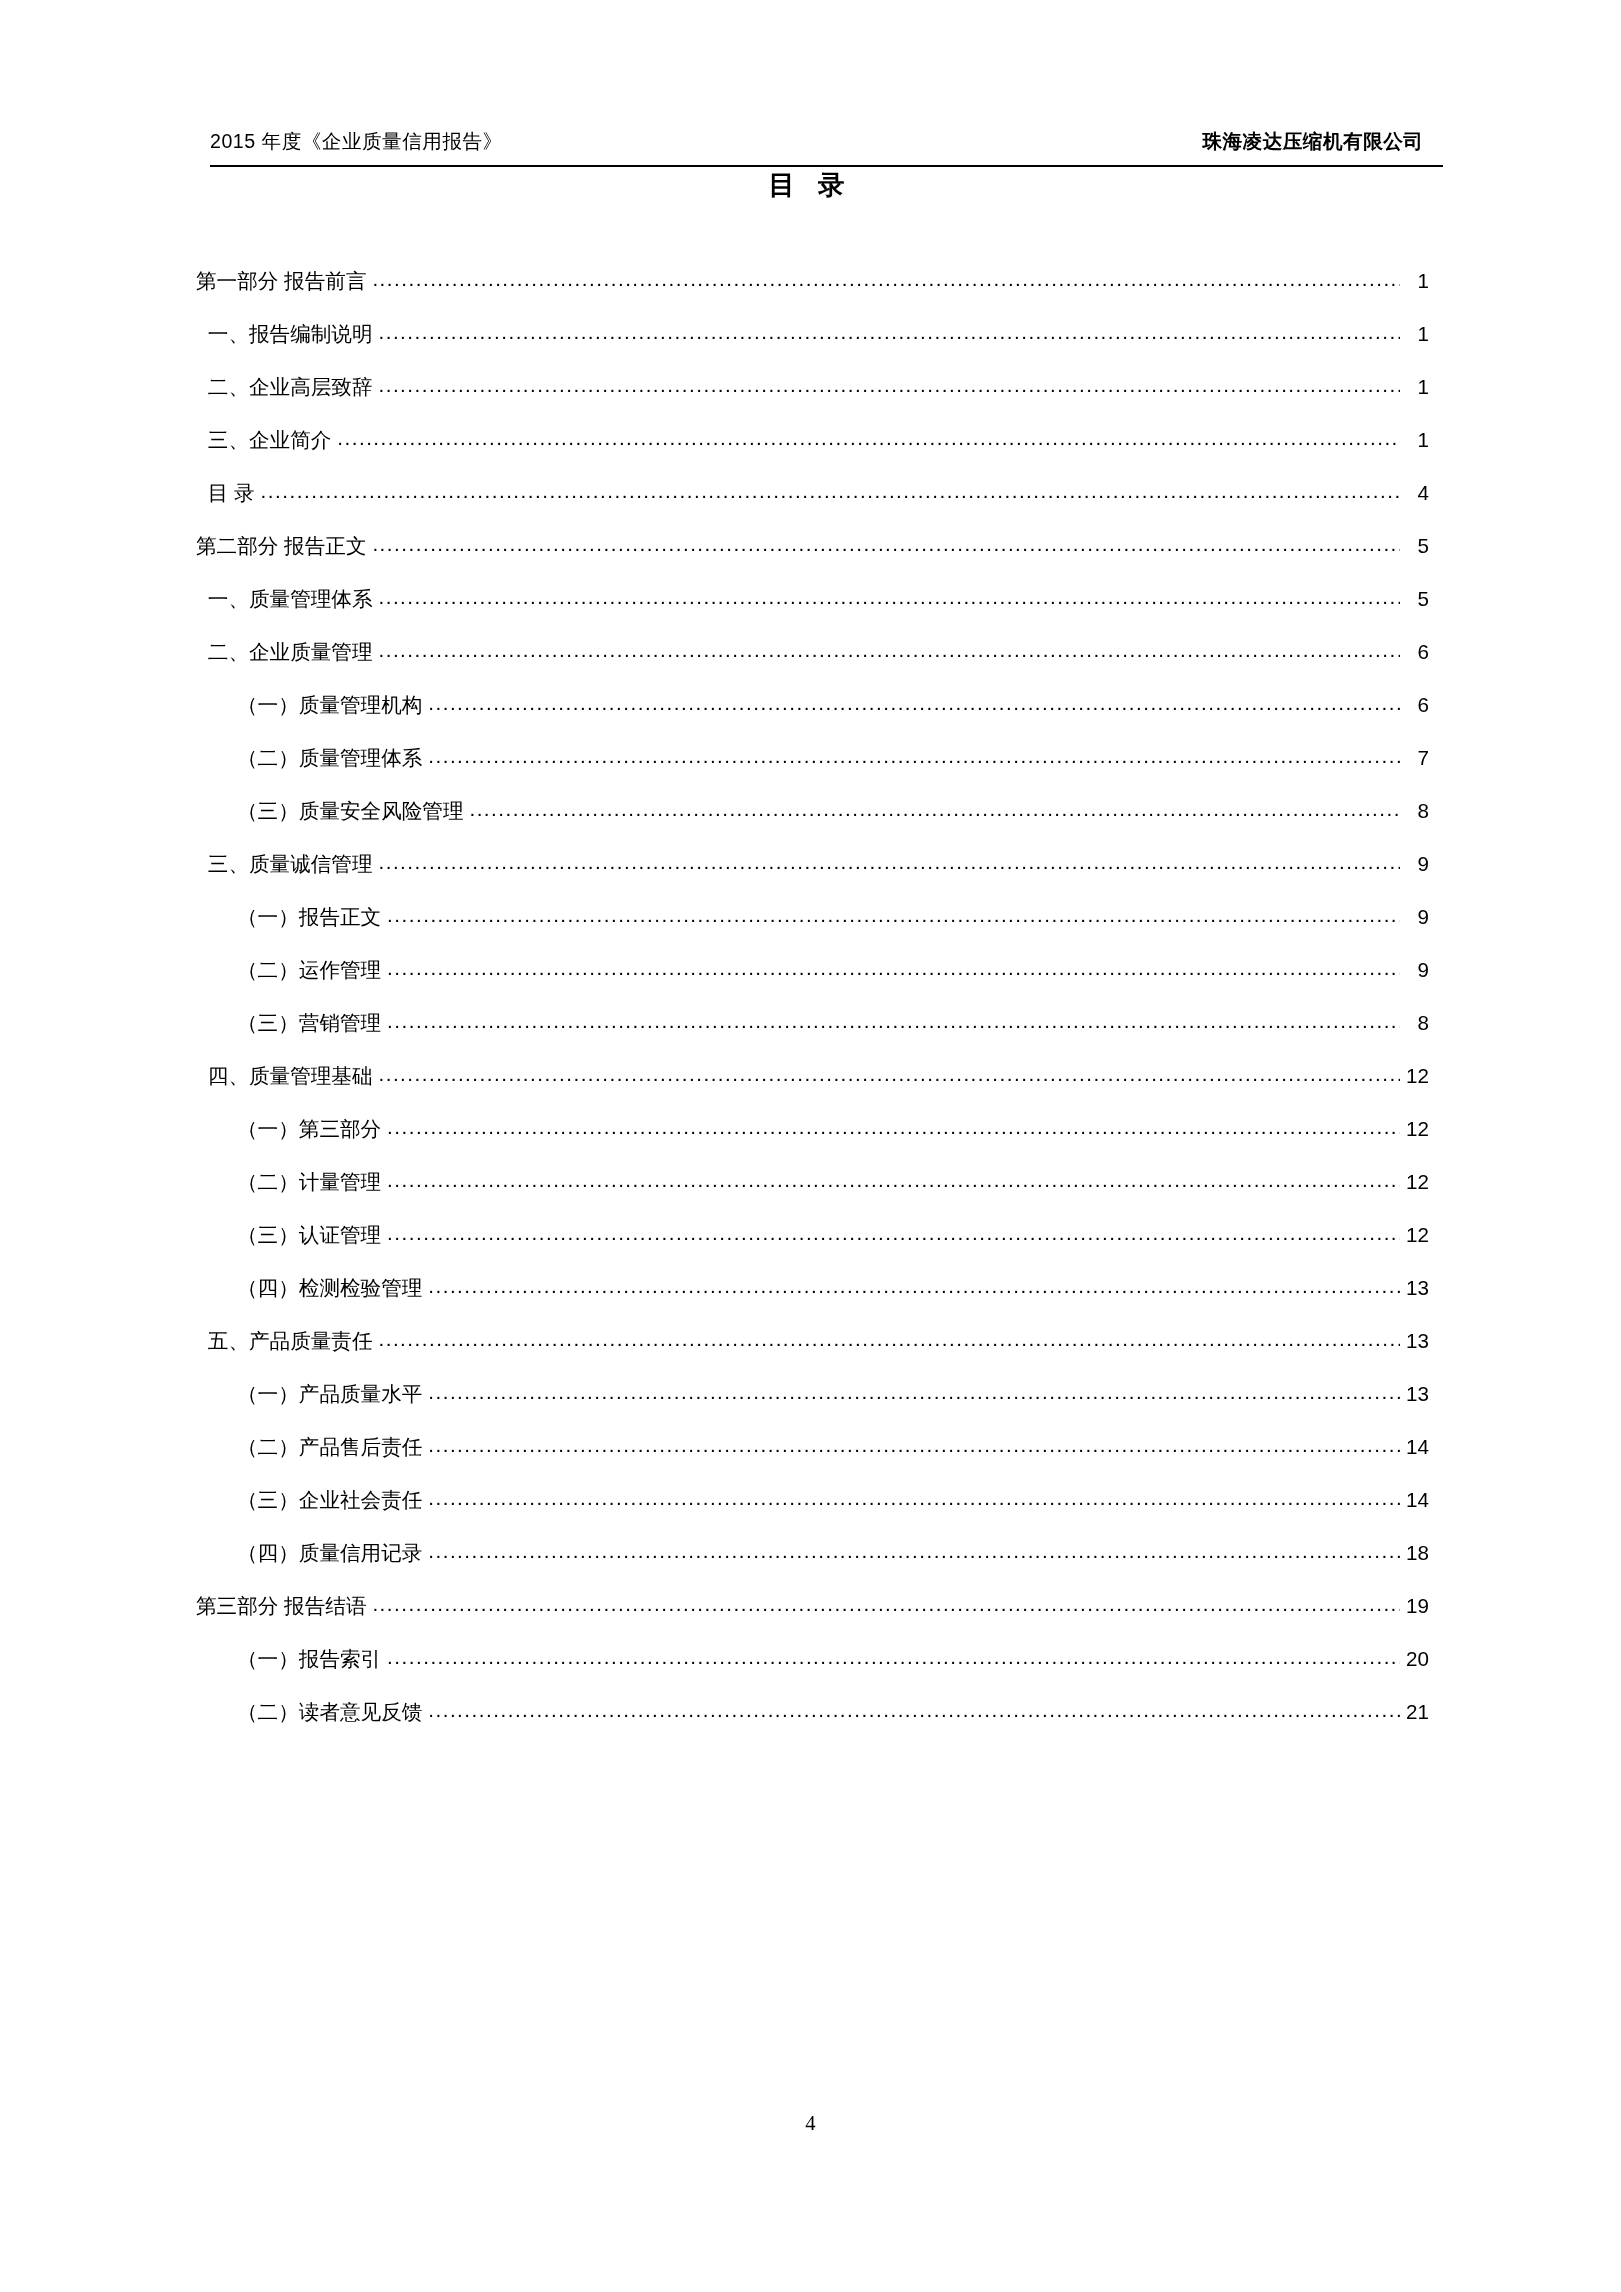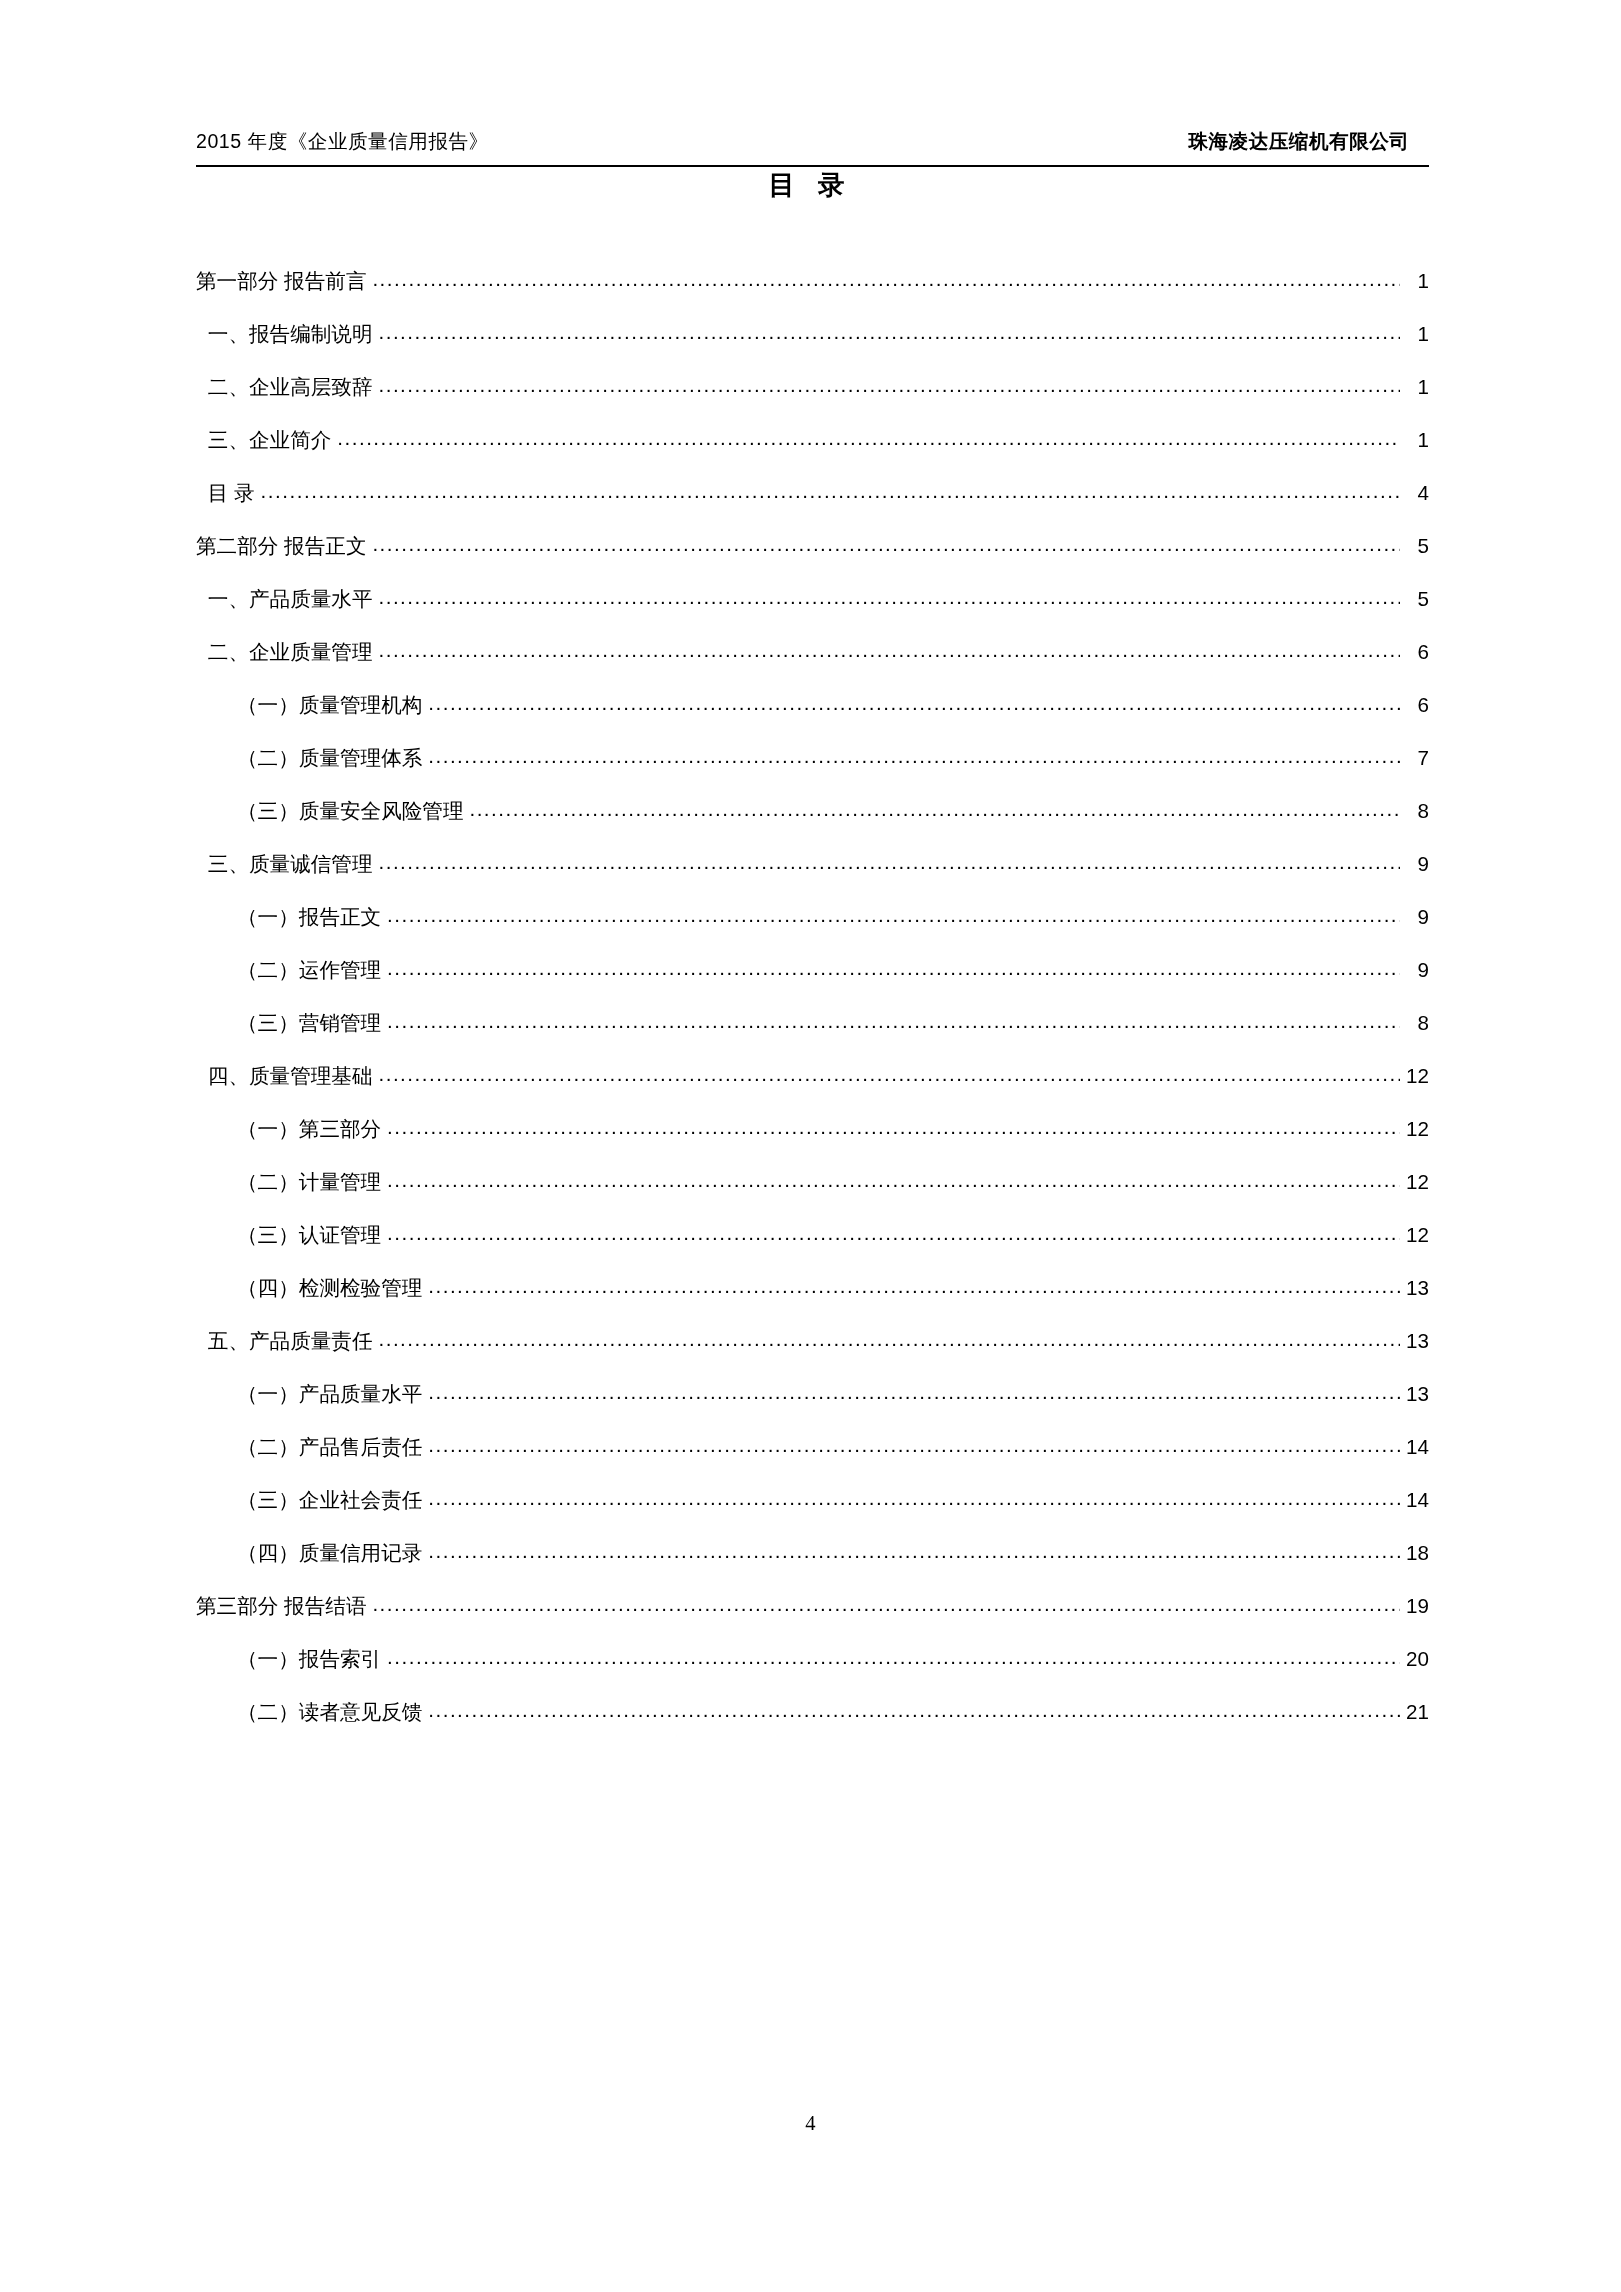--- a/index.html
+++ b/index.html
@@ -12,21 +12,21 @@
     width: 1621px;
     height: 2293px;
     background: #ffffff;
     font-family: "Liberation Serif", "DejaVu Serif", serif;
     color: #000000;
     box-sizing: border-box;
   }
   .header {
     position: absolute;
     top: 106px;
-    left: 196px;
+    left: 210px;
     width: 1233px;
     display: flex;
     justify-content: space-between;
     align-items: flex-end;
     padding-bottom: 9.8px;
     border-bottom: 2px solid #000000;
     box-sizing: border-box;
   }
   .header-left {
     font-family: "Liberation Sans", sans-serif;
@@ -139,21 +139,21 @@
         <span class="toc-label">目 录</span>
         <span class="toc-dots">........................................................................................................................................................................................................</span>
         <span class="toc-page">4</span>
       </div>
       <div class="toc-row lvl-0">
         <span class="toc-label">第二部分  报告正文</span>
         <span class="toc-dots">........................................................................................................................................................................................................</span>
         <span class="toc-page">5</span>
       </div>
       <div class="toc-row lvl-1">
-        <span class="toc-label">一、产品质量水平</span>
+        <span class="toc-label">一、质量管理体系</span>
         <span class="toc-dots">........................................................................................................................................................................................................</span>
         <span class="toc-page">5</span>
       </div>
       <div class="toc-row lvl-1">
         <span class="toc-label">二、企业质量管理</span>
         <span class="toc-dots">........................................................................................................................................................................................................</span>
         <span class="toc-page">6</span>
       </div>
       <div class="toc-row lvl-2">
         <span class="toc-label">（一）质量管理机构</span>

